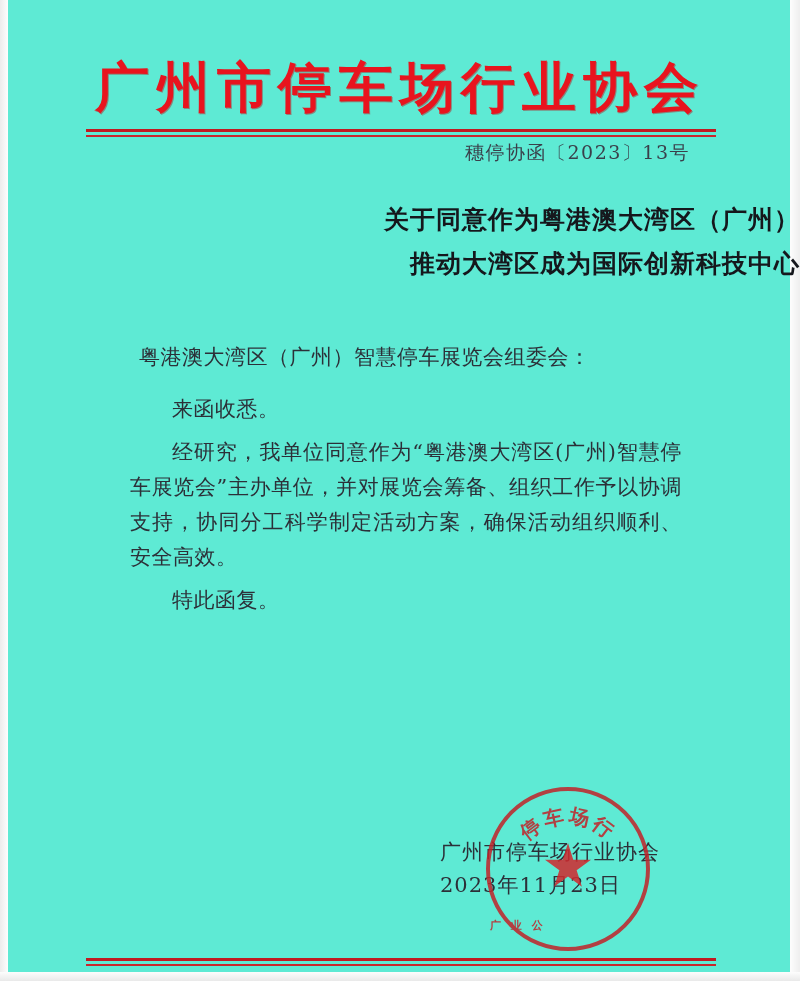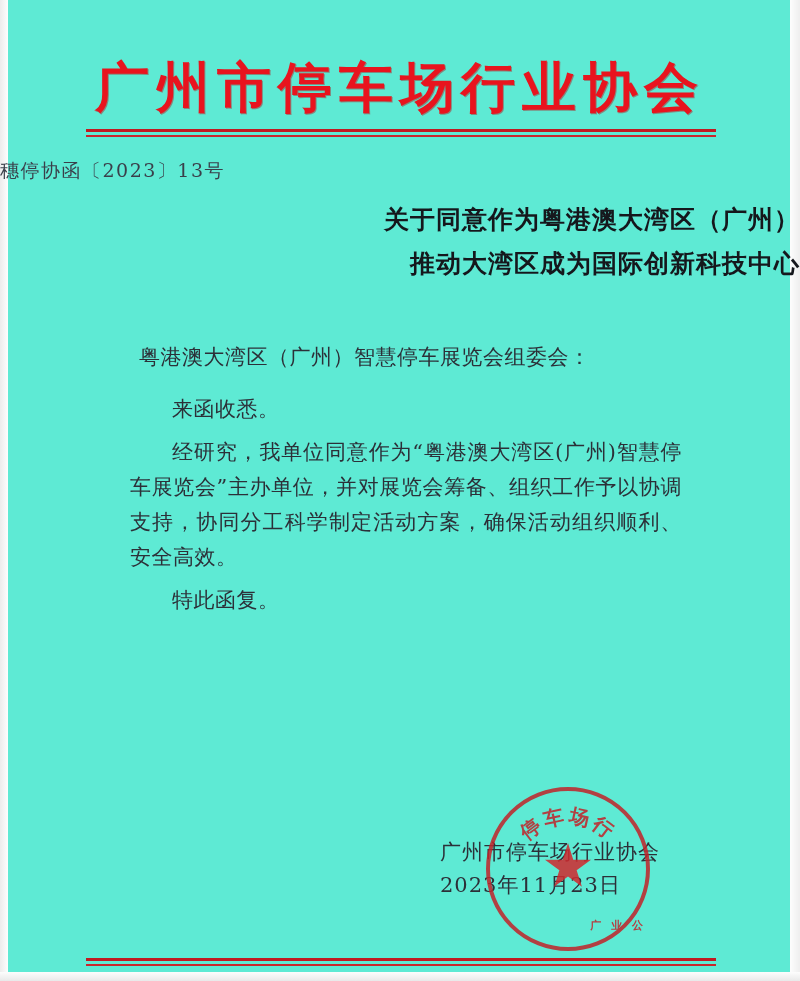--- a/index.html
+++ b/index.html
@@ -80,22 +80,23 @@
     left: 0; top: 6px;
     width: 100%;
     height: 2px;
     background: #c9262c;
   }
 
   
   .docnum {
     position: absolute;
     left: 0;
-    top: 158px;
+    top: 140px;
     width: 690px;
+    text-align: right;
     font-family: "DejaVu Serif", "Liberation Serif", serif;
     font-size: 19px;
     color: #3a3f4a;
     letter-spacing: 1.5px;
     white-space: nowrap;
   }
 
   
   .title-block {
     position: absolute;
@@ -186,21 +187,21 @@
     font-size: 20px;
     font-weight: bold;
     fill: #c0252b;
     letter-spacing: 3px;
   }
   .seal-bottom-text {
     position: absolute;
     left: 0;
     bottom: 14px;
     width: 156px;
-    text-align: right;
+    text-align: left;
     font-family: "DejaVu Serif", "Liberation Serif", serif;
     font-size: 11px;
     font-weight: bold;
     color: #c0252b;
     letter-spacing: 3px;
     margin-top: 26px;
   }
 </style>
 </head>
 <body>

